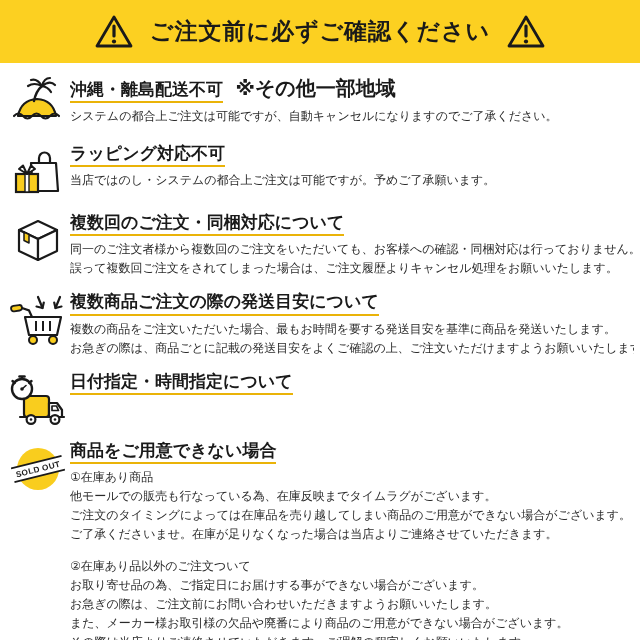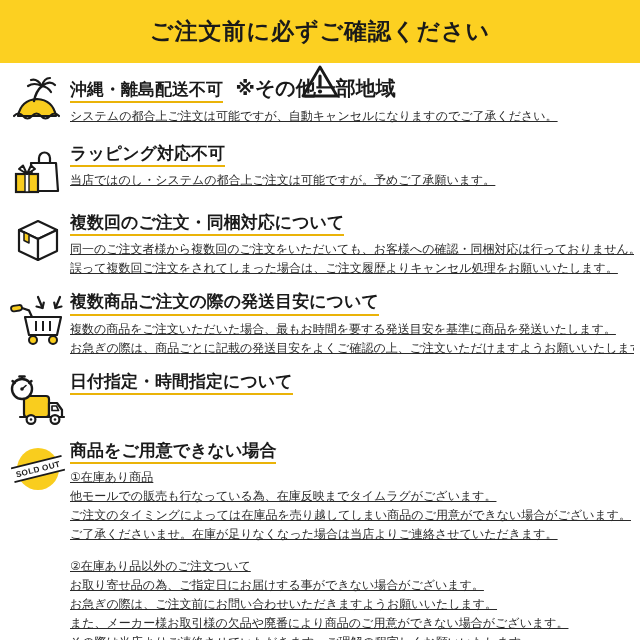--- a/index.html
+++ b/index.html
@@ -1,34 +1,34 @@
 <!DOCTYPE html>
 <html><head>
 <meta charset="utf-8">
 <style>
   * { margin:0; padding:0; box-sizing:border-box; }
   html,body { width:640px; height:640px; background:#ffffff; overflow:hidden;
     font-family:"Liberation Sans","DejaVu Sans",sans-serif; color:#1e1e1e; }
 
   
   .banner { width:640px; height:63px; background:#fcd021;
-    display:flex; align-items:center; justify-content:center; gap:16px;flex-direction:column; }
+    display:flex; align-items:center; justify-content:center; gap:16px; }
   .banner-title { font-size:23px; font-weight:bold; color:#1a1a1a; letter-spacing:1px; white-space:nowrap; }
   .warn-svg { display:block; }
 
   
   .content { padding:11px 6px 0 6px; }
   .section { display:flex; margin-bottom:13px; }
   .icon-col { width:64px; min-width:64px; display:flex; justify-content:center; align-items:flex-start; padding-top:2px; }
   .text-col { flex:1; padding-top:1px; overflow:hidden; }
   .sec-title-row { white-space:nowrap; margin-bottom:4px; }
   .sec-title { display:inline-block; font-size:17px; font-weight:bold; color:#1a1a1a;
     border-bottom:2px solid #eab308; padding-bottom:1px; line-height:1.2; }
   .sec-title-suffix { display:inline-block; font-size:20px; font-weight:bold; color:#1a1a1a; margin-left:8px; }
-  .body-line { font-size:12px; line-height:1.58; color:#2a2a2a; white-space:nowrap;text-decoration:underline; }
+  .body-line { font-size:12px; line-height:1.58; color:#2a2a2a; white-space:nowrap; }
   .para-gap { height:13px; }
 </style>
 </head>
 <body>
 
 <div class="banner">
   <span>
     <svg class="warn-svg" width="40" height="38" viewBox="0 0 40 38">
       <path d="M20 4 L37 33 H3 Z" fill="none" stroke="#1a1a1a" stroke-width="2.8" stroke-linejoin="round"></path>
       <line x1="20" y1="13" x2="20" y2="23" stroke="#1a1a1a" stroke-width="3.2" stroke-linecap="round"></line>

